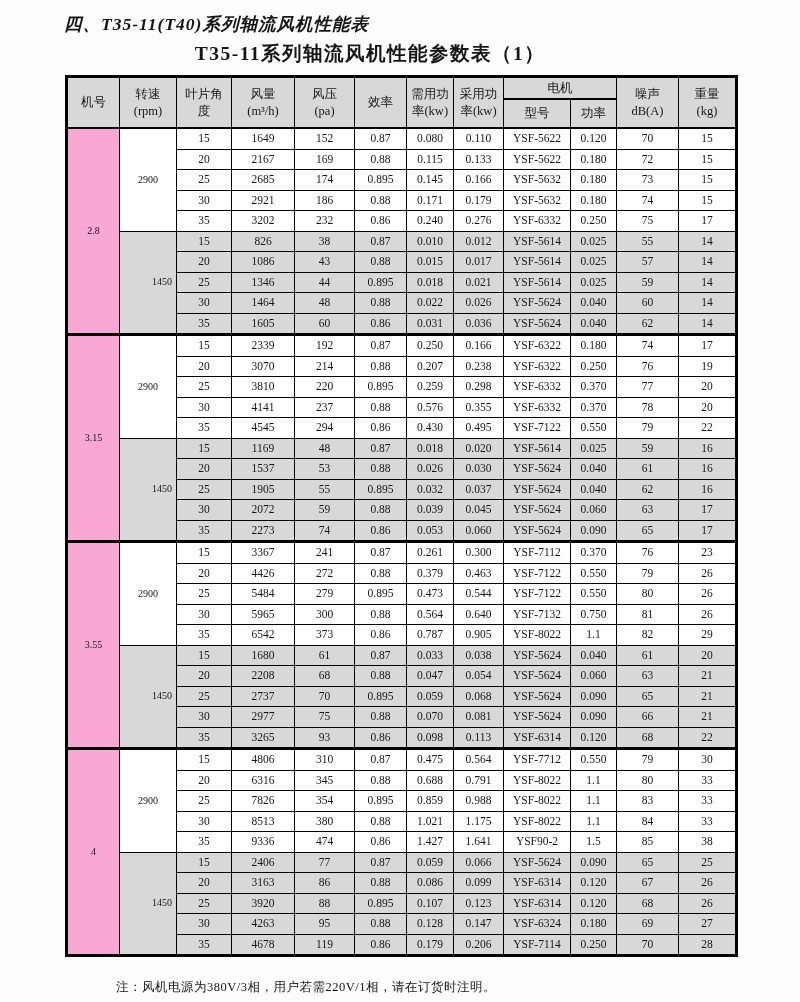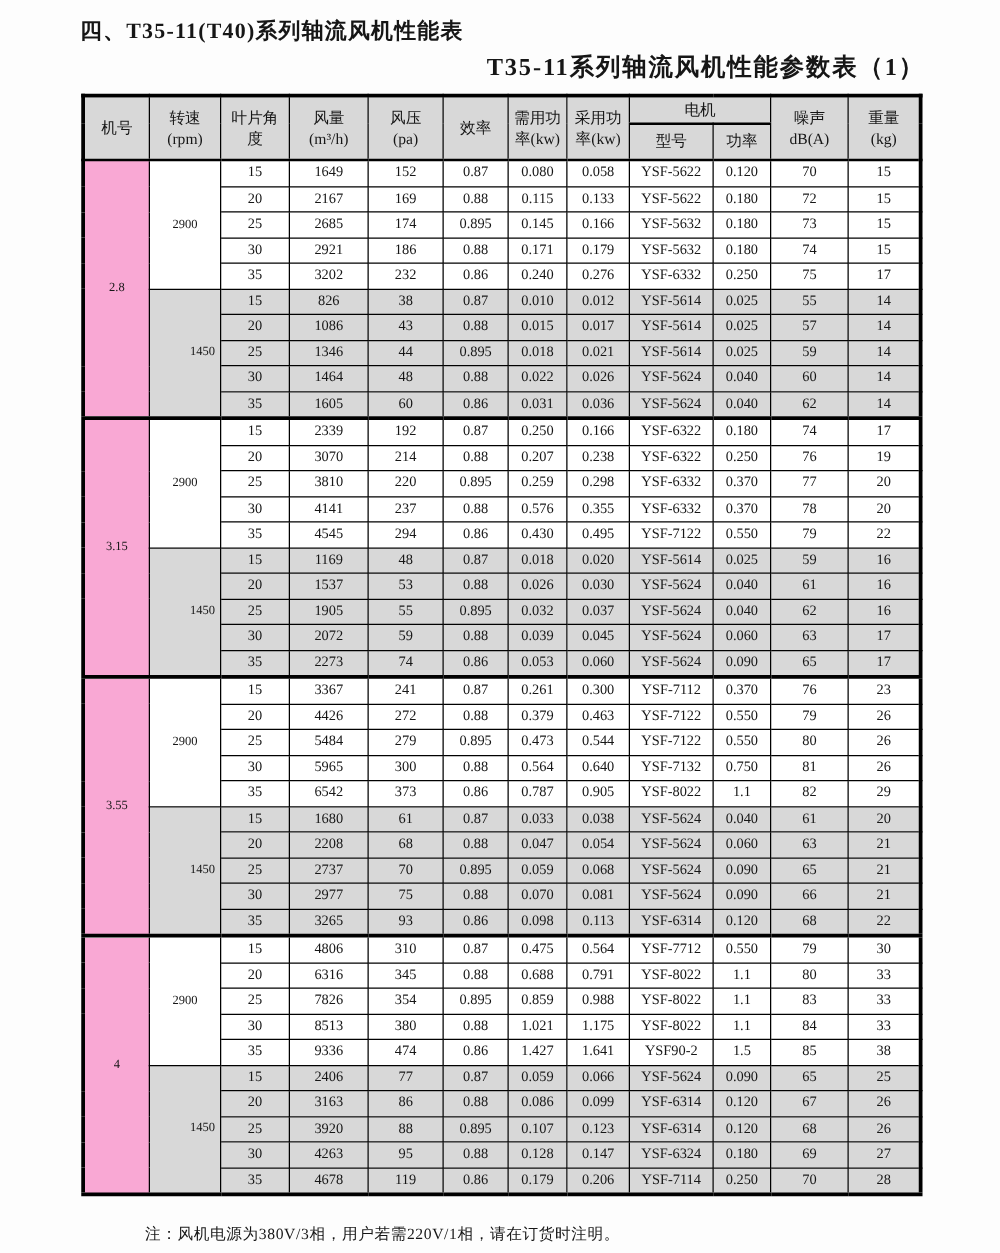--- a/index.html
+++ b/index.html
@@ -6,24 +6,24 @@
   body{
     width:800px;height:1002px;
     background:#fdfdfd;
     font-family:"Liberation Serif", serif;
     color:#161616;
     position:relative;
     overflow:hidden;
   }
   .title1{
     position:absolute;left:64px;top:12px;
-    font-size:17.5px;font-weight:bold;letter-spacing:1px;
+    font-size:17.5px;font-weight:bold;letter-spacing:1px;font-style:italic;
   }
   .title2{
-    position:absolute;left:0;top:40px;width:740px;text-align:right;
+    position:absolute;left:0;top:40px;width:740px;text-align:center;
     font-size:19.5px;font-weight:bold;letter-spacing:1.5px;
   }
   table.perf{
     position:absolute;left:65px;top:75px;
     width:670px;
     border-collapse:collapse;table-layout:fixed;
     border:3px solid #000;
   }
   .perf th,.perf td{
     border:1.5px solid #000;
@@ -105,21 +105,21 @@
   </thead>
   <tbody>
       <tr>
         <td rowspan="10" class="machine">2.8</td>
         <td rowspan="5" class="speed">2900</td>
         <td>15</td>
         <td>1649</td>
         <td>152</td>
         <td>0.87</td>
         <td>0.080</td>
-        <td>0.058</td>
+        <td>0.110</td>
         <td>YSF-5622</td>
         <td>0.120</td>
         <td>70</td>
         <td>15</td>
       </tr>
       <tr>
         <td>20</td>
         <td>2167</td>
         <td>169</td>
         <td>0.88</td>

